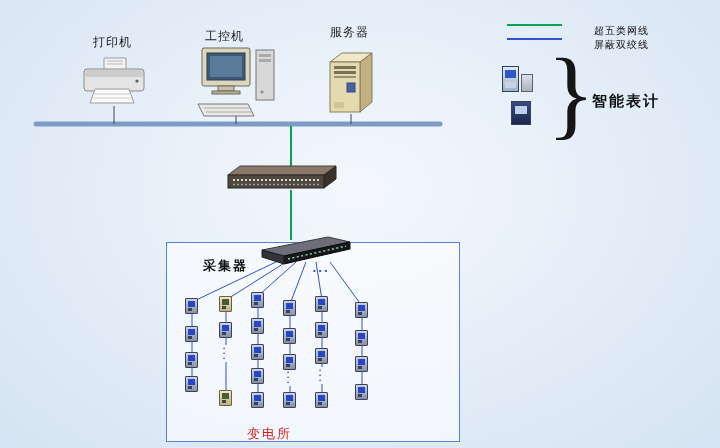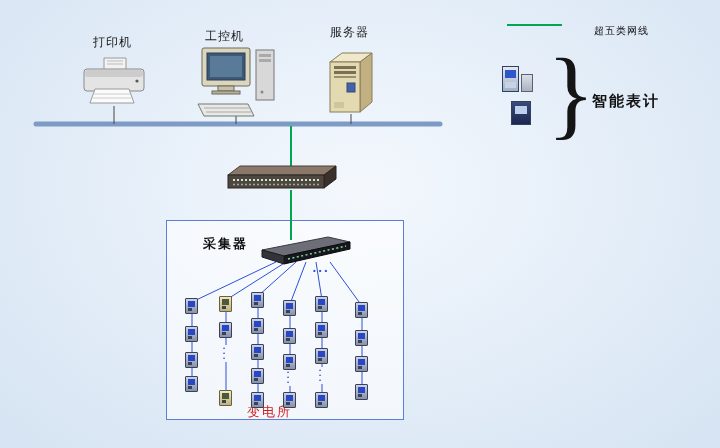--- a/index.html
+++ b/index.html
@@ -31,21 +31,21 @@
   .sm-icon.c{width:12px;height:18px;background:linear-gradient(180deg,#dcdfe6,#aab2c0);border-color:#5a6272}
   .sm-icon.a{width:17px;height:26px;background:linear-gradient(180deg,#e2e9f4,#9fb0c8)}
   .sm-icon.a::before{content:"";position:absolute;left:2px;top:3px;right:2px;height:8px;background:#2f57c8}
   .sm-icon.a::after{content:"";position:absolute;left:2px;bottom:3px;right:2px;height:6px;background:#c8d2e2}
   .sm-icon.b{width:20px;height:24px;background:linear-gradient(180deg,#3a4a7a,#1c2750)}
   .sm-icon.b::before{content:"";position:absolute;left:3px;top:4px;right:3px;height:8px;background:#bcd0ee}
   .brace{position:absolute;left:547px;top:44px;font-size:100px;line-height:100px;
     font-family:"Liberation Serif","DejaVu Serif",serif;color:#151515;font-weight:400}
   .sm-label{position:absolute;left:592px;top:92px;font-size:15px;font-weight:bold;letter-spacing:2px}
   
-  #substation-box{position:absolute;left:166px;top:220px;width:238px;height:200px;
+  #substation-box{position:absolute;left:166px;top:242px;width:294px;height:200px;
     border:1px solid #5b7fd4;background:rgba(255,255,255,.6)}
   .collector-label{position:absolute;left:36px;top:14px;font-size:13px;font-weight:bold;letter-spacing:2px}
   .substation-label{position:absolute;left:80px;top:182px;font-size:13px;font-weight:normal;letter-spacing:2px;color:var(--c-red)}
   
   .meter{position:absolute;width:13px;height:16px;border-radius:1px;
     background:linear-gradient(180deg,#cdd3de,#8892a6);border:1px solid #39415a}
   .meter::before{content:"";position:absolute;left:2px;top:2px;right:2px;height:6px;background:#2746c8}
   .meter::after{content:"";position:absolute;left:2px;bottom:2px;width:4px;height:3px;background:#39415a}
   .meter.alt{background:linear-gradient(180deg,#efe9c0,#bdb27e);border-color:#6a6040}
   .meter.alt::before{background:#4a5a3a}
@@ -143,20 +143,24 @@
       <polygon points="26,28 92,14 92,21 26,36" fill="#17171c" stroke="#0a0a0e"></polygon>
       <polygon points="4,22 26,28 26,36 4,29" fill="#33333a" stroke="#1a1a20"></polygon>
       <line x1="30" y1="31" x2="88" y2="18" stroke="#7fd8a8" stroke-width="1.5" stroke-dasharray="2,2.5"></line>
     </svg>
   </div>
 
   <div class="legend-row" style="left:507px;top:24px">
     <span class="legend-line green"></span>
     <span class="legend-label">超五类网线</span>
   </div>
+  <div class="legend-row" style="left:507px;top:38px">
+    <span class="legend-line blue"></span>
+    <span class="legend-label">屏蔽双绞线</span>
+  </div>
 
   <div class="sm-icon c" style="left:521px;top:74px"></div>
   <div class="sm-icon a" style="left:502px;top:66px"></div>
   <div class="sm-icon b" style="left:511px;top:101px"></div>
   <span class="brace">}</span>
   <span class="sm-label">智能表计</span>
 
   <span class="hdots" style="left:313px;top:266px">•••</span>
 
 <div class="meter" style="left: 185px; top: 298px;"></div>

